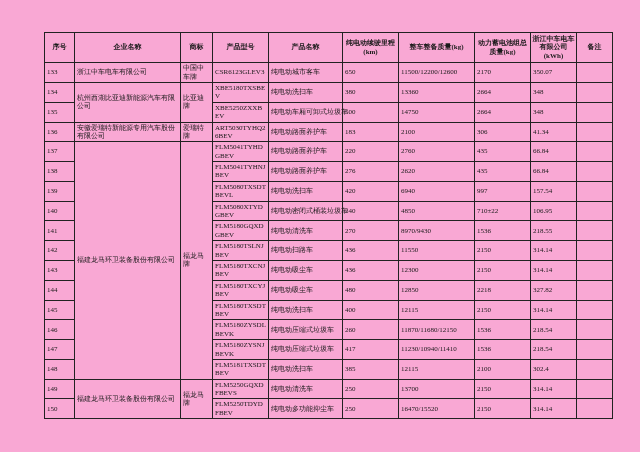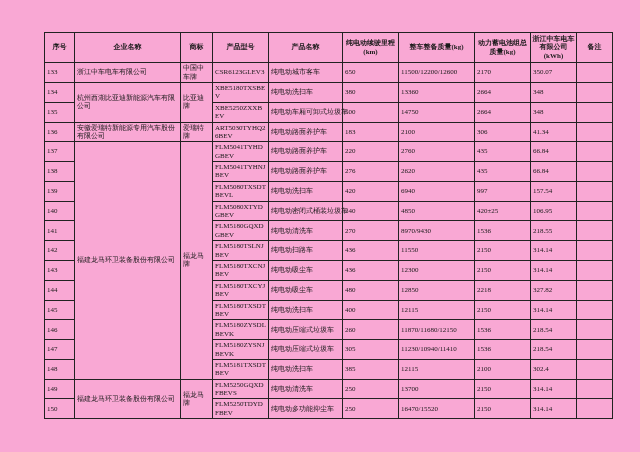--- a/index.html
+++ b/index.html
@@ -165,21 +165,21 @@
           <td class="cell-bmass">997</td>
           <td class="cell-benergy">157.54</td>
           <td class="cell-remark"></td>
         </tr>
         <tr>
           <td class="cell-no">140</td>
           <td class="cell-model">FLM5080XTYDGBEV</td>
           <td class="cell-name">纯电动密闭式桶装垃圾车</td>
           <td class="cell-range">240</td>
           <td class="cell-mass">4850</td>
-          <td class="cell-bmass">420±25</td>
+          <td class="cell-bmass">710±22</td>
           <td class="cell-benergy">106.95</td>
           <td class="cell-remark"></td>
         </tr>
         <tr>
           <td class="cell-no">141</td>
           <td class="cell-model">FLM5180GQXDGBEV</td>
           <td class="cell-name">纯电动清洗车</td>
           <td class="cell-range">270</td>
           <td class="cell-mass">8970/9430</td>
           <td class="cell-bmass">1536</td>
@@ -233,21 +233,21 @@
           <td class="cell-range">260</td>
           <td class="cell-mass">11870/11680/12150</td>
           <td class="cell-bmass">1536</td>
           <td class="cell-benergy">218.54</td>
           <td class="cell-remark"></td>
         </tr>
         <tr>
           <td class="cell-no">147</td>
           <td class="cell-model">FLM5180ZYSNJBEVK</td>
           <td class="cell-name">纯电动压缩式垃圾车</td>
-          <td class="cell-range">305</td>
+          <td class="cell-range">417</td>
           <td class="cell-mass">11230/10940/11410</td>
           <td class="cell-bmass">1536</td>
           <td class="cell-benergy">218.54</td>
           <td class="cell-remark"></td>
         </tr>
         <tr>
           <td class="cell-no">148</td>
           <td class="cell-model">FLM5181TXSDTBEV</td>
           <td class="cell-name">纯电动洗扫车</td>
           <td class="cell-range">385</td>

